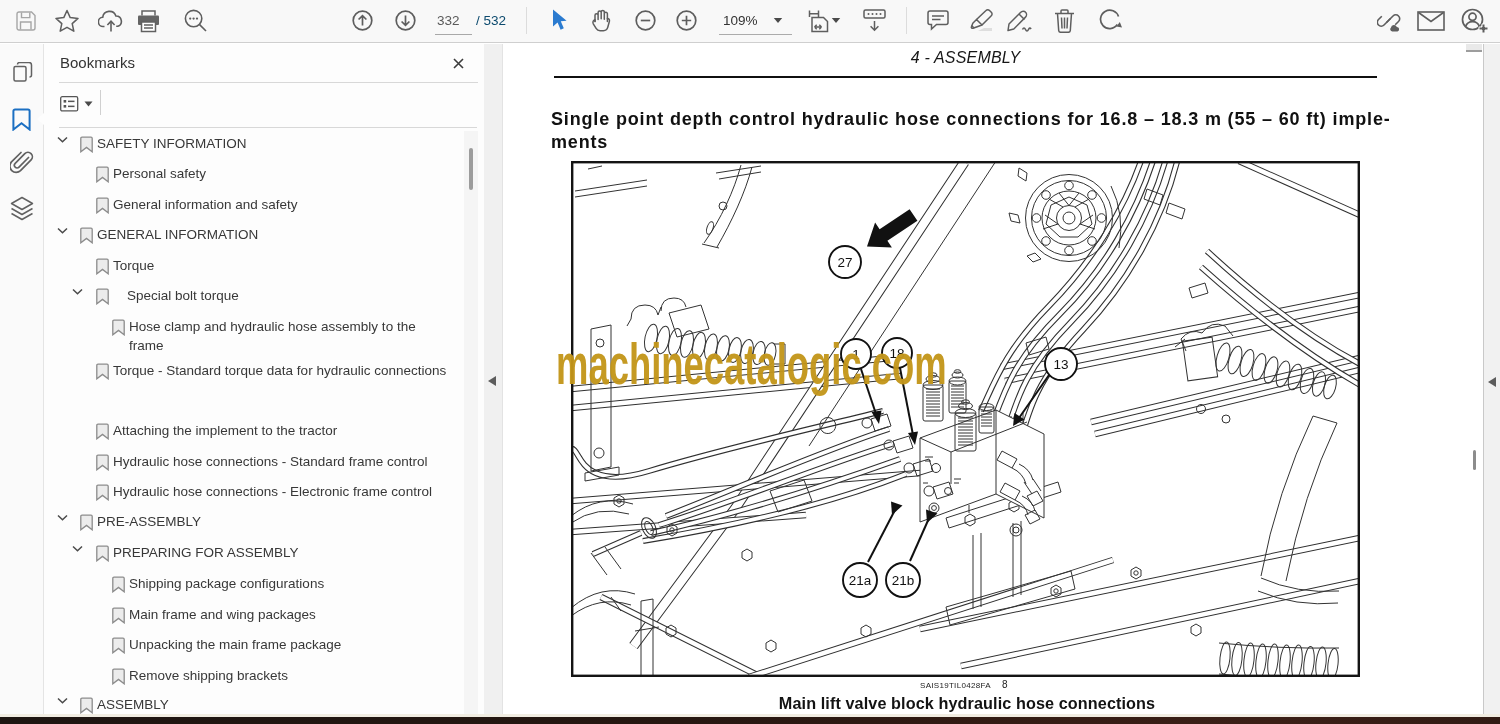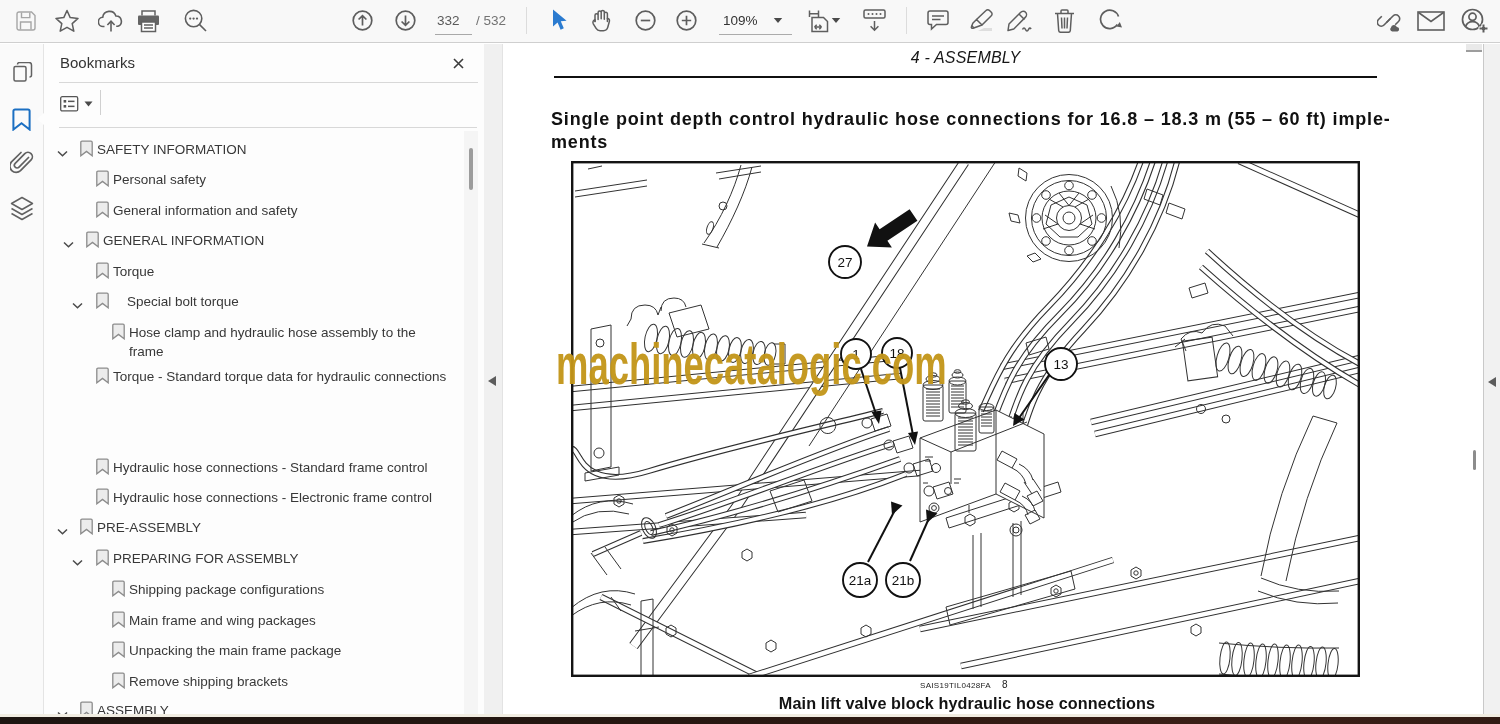--- a/index.html
+++ b/index.html
@@ -10,21 +10,21 @@
   
   #toolbar { left:0; top:0; width:1500px; height:43px; background:#f8f8f8; border-bottom:1px solid #cfcfcf; }
   .tbi { position:absolute; top:0; }
   .vsep { position:absolute; width:1px; background:#dcdcdc; }
   
   #rail { left:0; top:44px; width:44px; height:673px; background:#fafafa; border-right:1px solid #e4e4e4; }
   
   #panel { left:44px; top:44px; width:440px; height:673px; background:#fdfdfd; }
   #ptitle { position:absolute; left:16px; top:10px; font-size:15px; color:#333; }
   .hline { position:absolute; height:1px; background:#d8d8d8; }
-  .row { position:absolute; height:21px; display:flex; align-items:flex-end; font-size:13.5px; color:#383838; white-space:nowrap; }
+  .row { position:absolute; height:21px; display:flex; align-items:flex-start; font-size:13.5px; color:#383838; white-space:nowrap; }
   .bkic { flex:0 0 auto; }
   
   #gutter { left:484px; top:44px; width:19px; height:673px; background:#f0f0f0; border-right:1px solid #e3e3e3; }
   .tri-left { width:0; height:0; border-top:5px solid transparent; border-bottom:5px solid transparent; border-right:8px solid #5c5c5c; position:absolute; }
   
   #doc { left:503px; top:44px; width:964px; height:673px; background:#ffffff; }
   #rrail { left:1484px; top:44px; width:16px; height:673px; background:#f1f1f1; }
   #rline { left:1483px; top:44px; width:1px; height:673px; background:#c9c9c9; }
   #bottomstrip { left:0; top:717px; width:1500px; height:7px;
     background:linear-gradient(90deg,#1d1511 0%,#221611 28%,#261711 45%,#2d1912 58%,#361d15 72%,#3b1f16 85%,#311b14 100%); }
@@ -92,21 +92,21 @@
       </g>
     </svg>
     <svg class="tbi" style="left:395px;top:10px" width="21" height="21">
       <g fill="none" stroke="#5e5e5e" stroke-width="1.7">
         <circle cx="10.5" cy="10.5" r="9.3"></circle>
         <path d="M10.5,5.5 v9.5 M6.6,11.5 l3.9,3.9 l3.9,-3.9"></path>
       </g>
     </svg>
     <div class="abs" style="left:437px;top:13px;font-size:13.5px;color:#5a5a5a">332</div>
     <div class="abs" style="left:435px;top:33.5px;width:37px;height:1px;background:#a8a8a8"></div>
-    <div class="abs" style="left:476px;top:13px;font-size:13.5px;color:#737373">/ 532</div>
+    <div class="abs" style="left:476px;top:13px;font-size:13.5px;color:#0c4a6e">/ 532</div>
     <div class="vsep" style="left:526px;top:7px;height:27px"></div>
     <svg class="tbi" style="left:552px;top:9px" width="16" height="23">
       <path d="M1,0.5 L1,17.5 L5.6,13.4 L8.6,20.7 L11.8,19.2 L8.8,12.2 L14.6,11.7 z" fill="#2b7bd0"></path>
     </svg>
     <svg class="tbi" style="left:590px;top:9px" width="23" height="23">
       <g fill="none" stroke="#5e5e5e" stroke-width="1.5" stroke-linecap="round" stroke-linejoin="round">
         <path d="M5,12.5 V6.2 a1.55,1.55 0 0 1 3.1,0 V10.5 M8.1,10.2 V3.6 a1.55,1.55 0 0 1 3.1,0 V9.8 M11.2,9.8 V3 a1.55,1.55 0 0 1 3.1,0 V10 M14.3,10.3 V4.8 a1.55,1.55 0 0 1 3.1,0 V12.5"></path>
         <path d="M5,12.5 V10.8 c-1.8,0.4 -2.6,2.2 -1.7,4 l2.8,4.6 c0.9,1.5 2.2,2.3 4,2.3 h3.3 c2.3,0 3.9,-1.3 4.4,-3.5 l1.6,-6 c0.4,-1.6 -0.5,-2.8 -2,-2.8"></path>
       </g>
     </svg>
@@ -261,21 +261,21 @@
         <path d="M2,1.2 h9 c0.7,0 1.2,0.5 1.2,1.2 v13.4 l-5.7,-4.4 l-5.7,4.4 v-13.4 c0,-0.7 0.5,-1.2 1.2,-1.2 z" stroke="#8c8c8c" stroke-width="1.3" fill="#ececec"></path>
       </svg>
       <span style="margin-left:4px">Personal safety</span>
     </div>
     <div class="row" style="left:52px;top:152.8px">
       <svg class="bkic" width="13" height="17">
         <path d="M2,1.2 h9 c0.7,0 1.2,0.5 1.2,1.2 v13.4 l-5.7,-4.4 l-5.7,4.4 v-13.4 c0,-0.7 0.5,-1.2 1.2,-1.2 z" stroke="#8c8c8c" stroke-width="1.3" fill="#ececec"></path>
       </svg>
       <span style="margin-left:4px">General information and safety</span>
     </div>
-    <div class="row" style="left:19px;top:183.1px">
+    <div class="row" style="left:13px;top:183.1px">
       <svg class="ch" width="11" height="7">
         <path d="M1,1.5 L5.5,5.7 L10,1.5" stroke="#4a4a4a" stroke-width="1.5" fill="none"></path>
       </svg>
       <svg class="bkic" style="margin-left:12px" width="13" height="17">
         <path d="M2,1.2 h9 c0.7,0 1.2,0.5 1.2,1.2 v13.4 l-5.7,-4.4 l-5.7,4.4 v-13.4 c0,-0.7 0.5,-1.2 1.2,-1.2 z" stroke="#8c8c8c" stroke-width="1.3" fill="#ececec"></path>
       </svg>
       <span style="margin-left:4px">GENERAL INFORMATION</span>
     </div>
     <div class="row" style="left:52px;top:213.5px">
       <svg class="bkic" width="13" height="17">
@@ -299,20 +299,26 @@
       <span style="margin-left:4px">Hose clamp and hydraulic hose assembly to the</span>
     </div>
     <div class="row" style="left:85px;top:294.4px">
       <span>frame</span>
     </div>
     <div class="row" style="left:52px;top:318.5px">
       <svg class="bkic" width="13" height="17">
         <path d="M2,1.2 h9 c0.7,0 1.2,0.5 1.2,1.2 v13.4 l-5.7,-4.4 l-5.7,4.4 v-13.4 c0,-0.7 0.5,-1.2 1.2,-1.2 z" stroke="#8c8c8c" stroke-width="1.3" fill="#ececec"></path>
       </svg>
       <span style="margin-left:4px">Torque - Standard torque data for hydraulic connections</span>
+    </div>
+    <div class="row" style="left:52px;top:379.3px">
+      <svg class="bkic" width="13" height="17">
+        <path d="M2,1.2 h9 c0.7,0 1.2,0.5 1.2,1.2 v13.4 l-5.7,-4.4 l-5.7,4.4 v-13.4 c0,-0.7 0.5,-1.2 1.2,-1.2 z" stroke="#8c8c8c" stroke-width="1.3" fill="#ececec"></path>
+      </svg>
+      <span style="margin-left:4px">Attaching the implement to the tractor</span>
     </div>
     <div class="row" style="left:52px;top:409.8px">
       <svg class="bkic" width="13" height="17">
         <path d="M2,1.2 h9 c0.7,0 1.2,0.5 1.2,1.2 v13.4 l-5.7,-4.4 l-5.7,4.4 v-13.4 c0,-0.7 0.5,-1.2 1.2,-1.2 z" stroke="#8c8c8c" stroke-width="1.3" fill="#ececec"></path>
       </svg>
       <span style="margin-left:4px">Hydraulic hose connections - Standard frame control</span>
     </div>
     <div class="row" style="left:52px;top:440.3px">
       <svg class="bkic" width="13" height="17">
         <path d="M2,1.2 h9 c0.7,0 1.2,0.5 1.2,1.2 v13.4 l-5.7,-4.4 l-5.7,4.4 v-13.4 c0,-0.7 0.5,-1.2 1.2,-1.2 z" stroke="#8c8c8c" stroke-width="1.3" fill="#ececec"></path>

